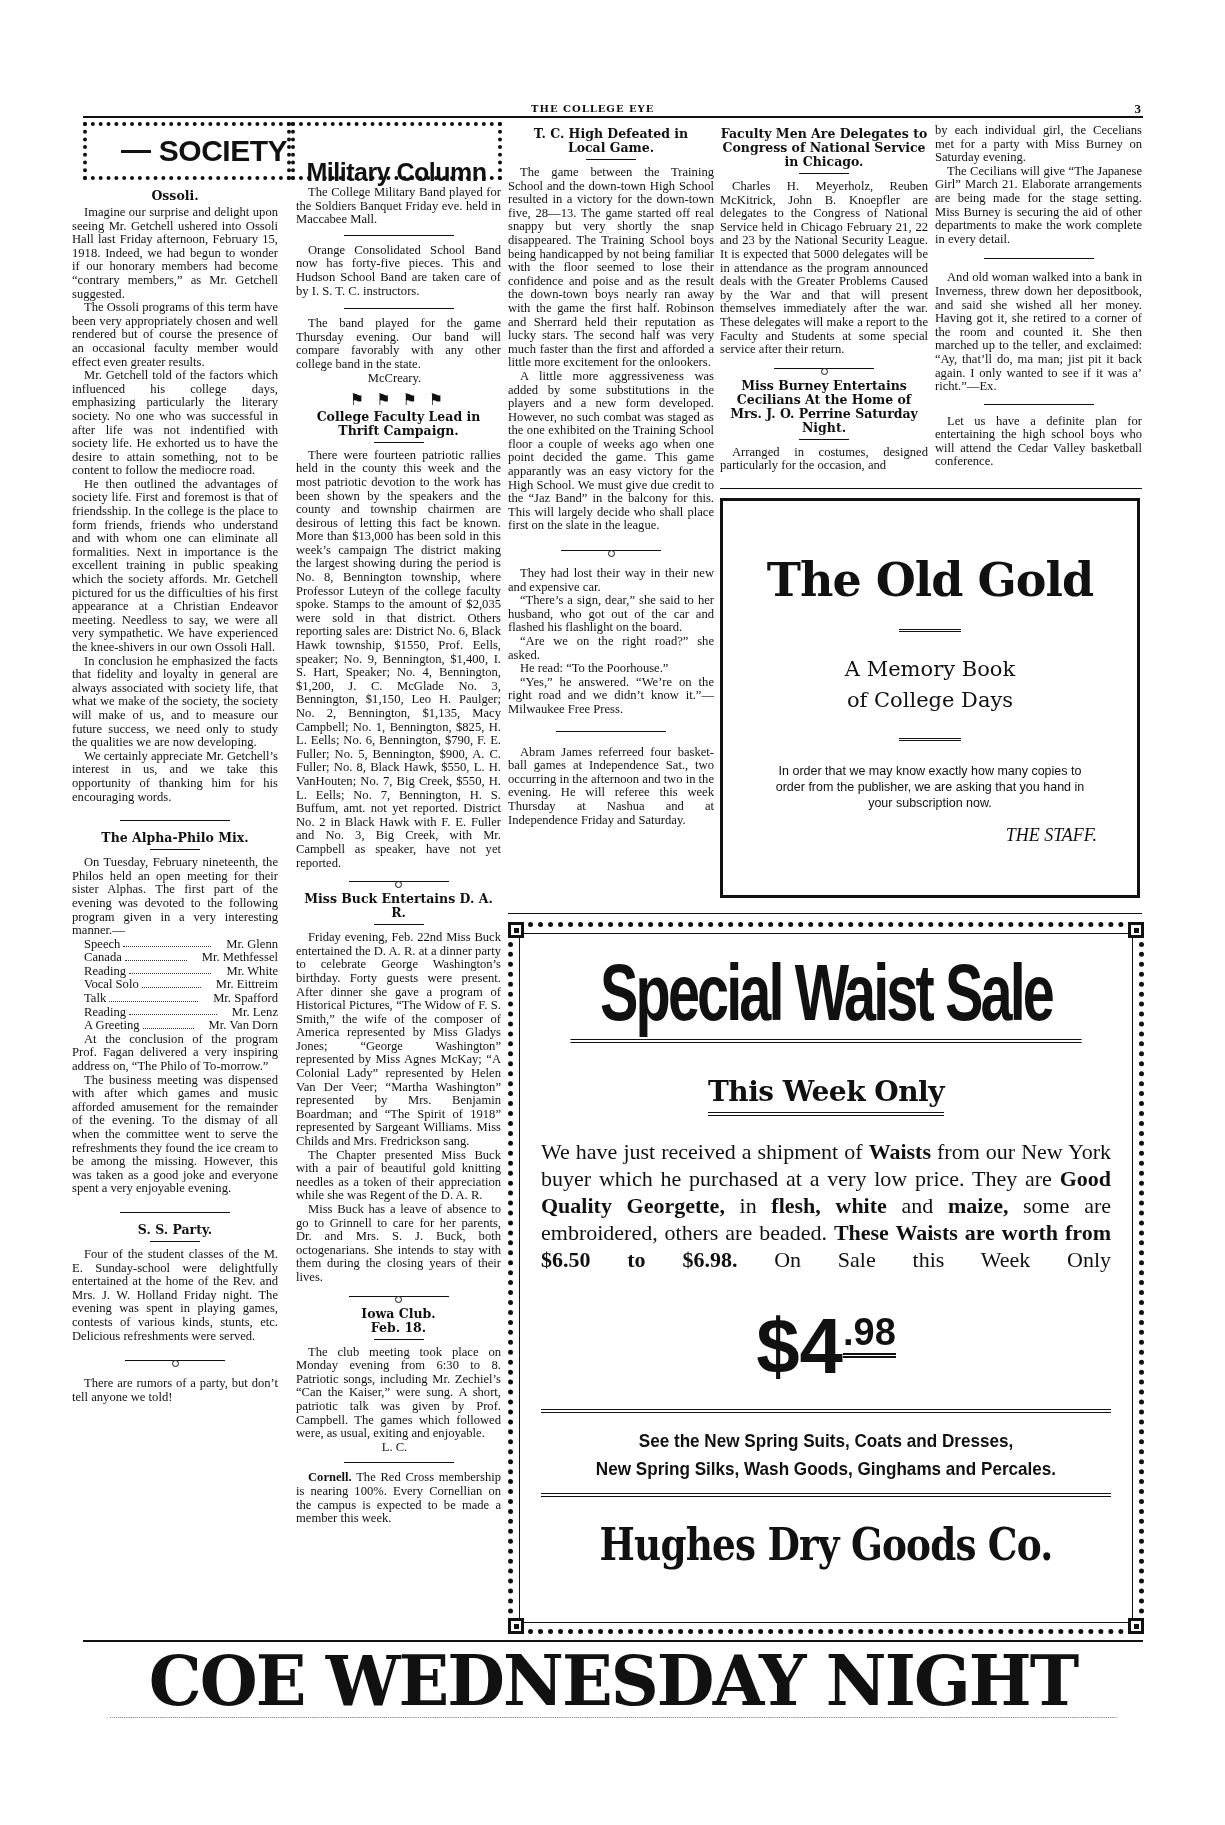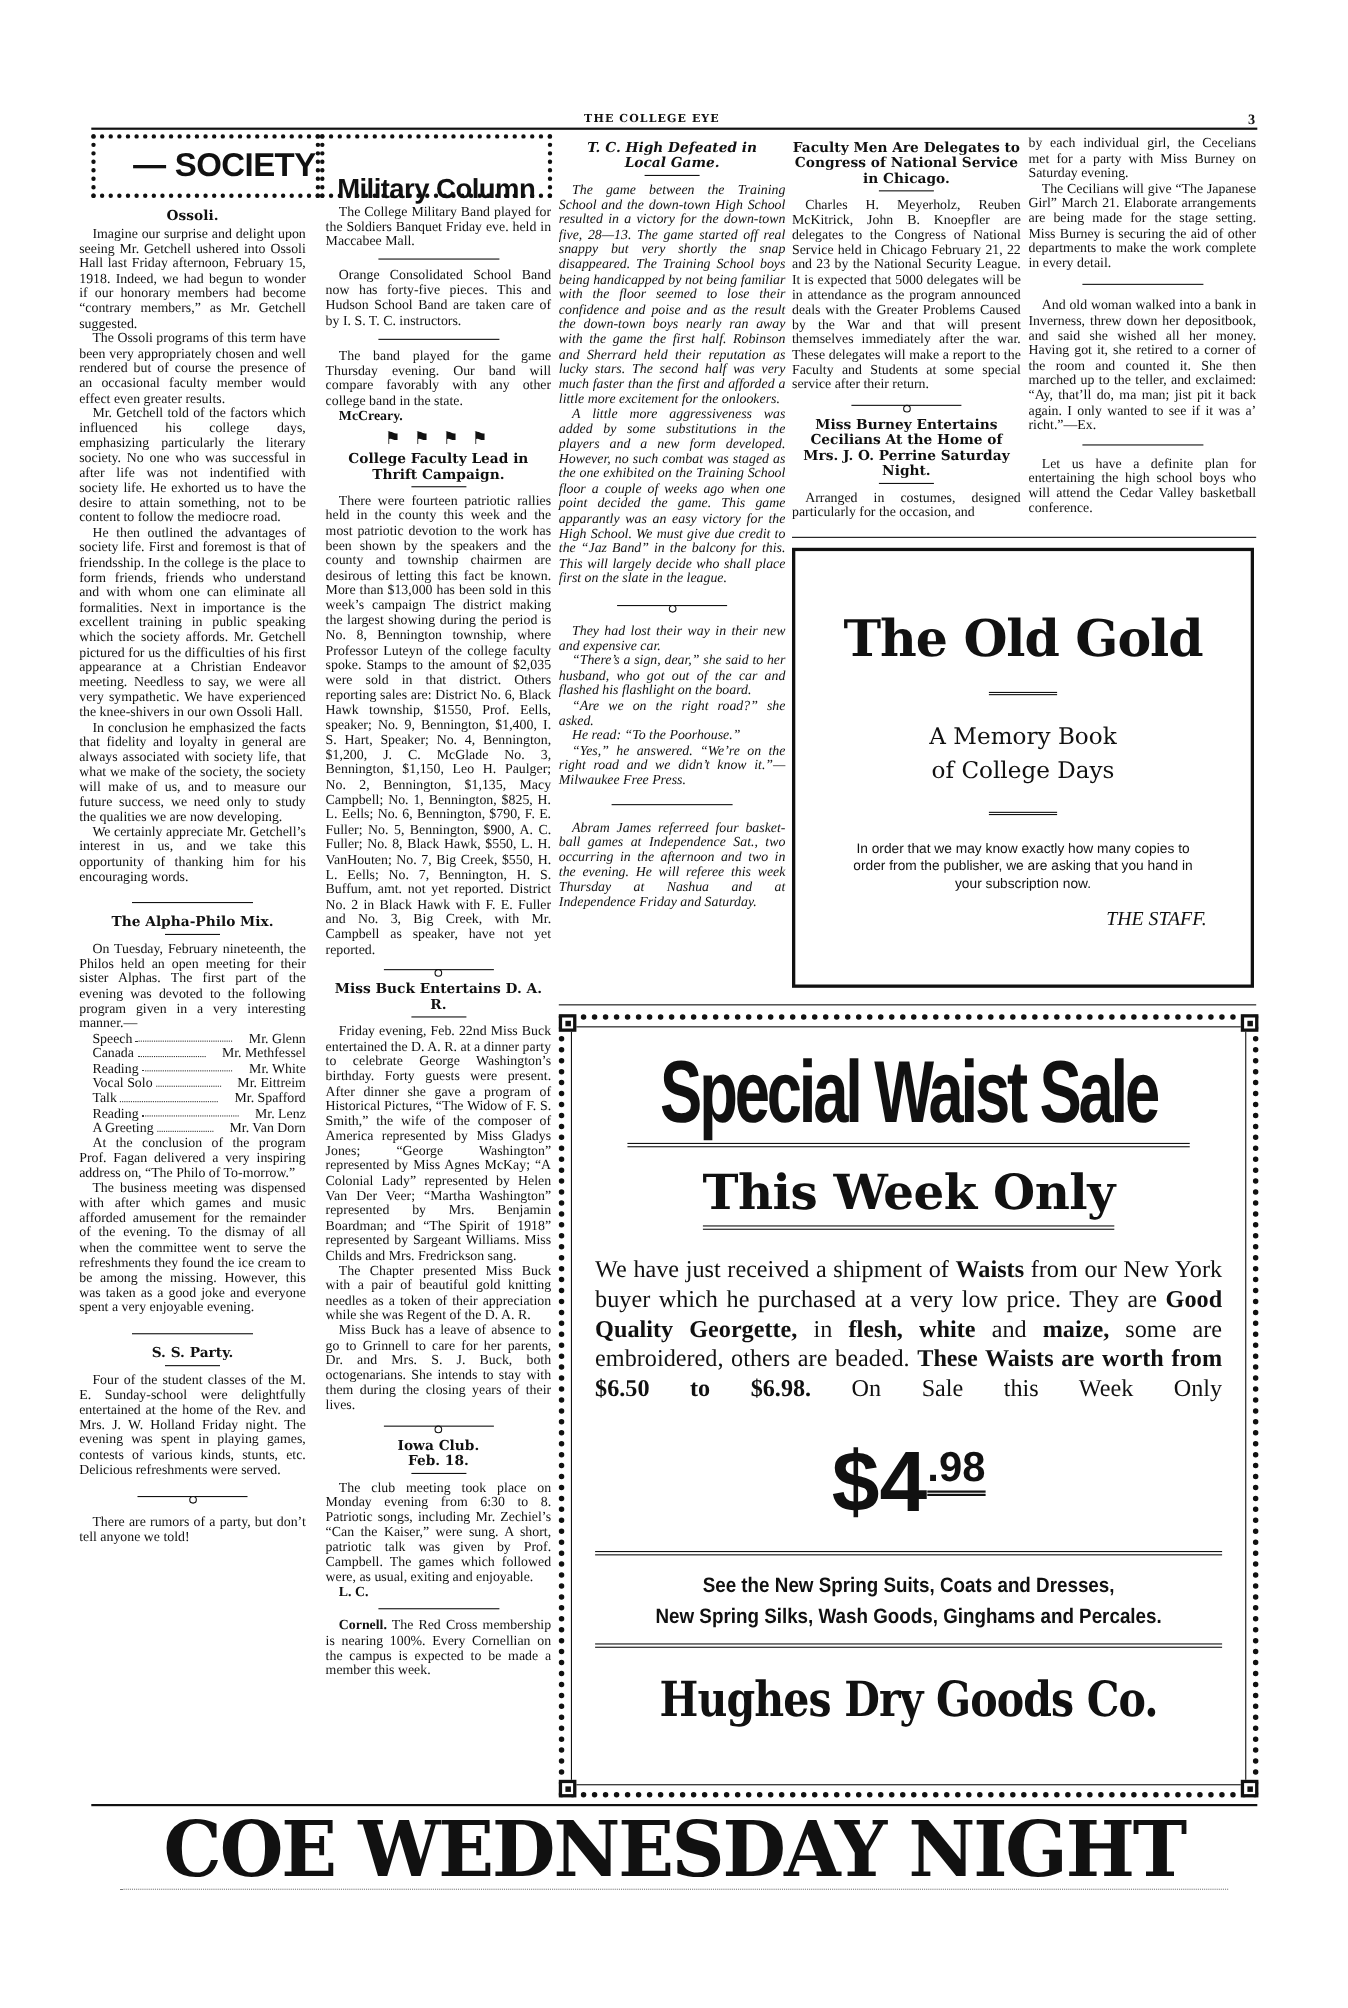--- a/index.html
+++ b/index.html
@@ -12,42 +12,42 @@
 
   .col { position:absolute; font-size:12.6px; line-height:13.6px; text-align:justify; }
   .col p { margin:0; text-indent:12px; }
   .col p.noind { text-indent:0; }
   .col h3 { margin:3px 0 3px 0; font-size:12.5px; text-align:center; font-family:"DejaVu Serif", serif; font-weight:bold; line-height:14px; }
   .short-rule { width:50px; margin:4px auto 6px auto; border-top:1px solid #111; }
   .mid-rule { width:110px; margin:8px auto 8px auto; border-top:1px solid #111; }
   .dot-rule { width:100px; margin:8px auto 8px auto; text-align:center; position:relative; height:6px; }
   .dot-rule:before { content:""; position:absolute; left:0; right:0; top:3px; border-top:1px solid #111; }
   .dot-rule span { position:relative; display:inline-block; width:5px; height:5px; border:1px solid #111; border-radius:50%; background:#fff; }
-  .sig { text-align:left; padding-right:20px; text-indent:0;font-weight:bold; }
+  .sig { text-align:center; padding-right:20px; text-indent:0; }
 
   .boxhead { position:absolute; top:122px; height:58px; border-top:4px dotted #111; border-bottom:4px dotted #111; border-left:4px dotted #111; border-right:4px dotted #111; box-sizing:border-box; display:flex; align-items:center; justify-content:center; }
   .boxhead .txt { font-family:"Liberation Sans", sans-serif; font-weight:bold; font-size:30px; letter-spacing:-0.5px; }
   .boxhead .dash { display:inline-block; width:30px; border-top:3px solid #111; margin-right:8px; vertical-align:middle; }
 
   .prog { display:flex; justify-content:space-between; text-indent:0; }
   .prog .dots { flex:1; border-bottom:1px dotted #333; margin:0 3px 4px 3px; }
 
   .oldgold { left:720px; top:498px; width:420px; height:400px; border:3px solid #111; box-sizing:border-box; text-align:center; font-family:"Liberation Sans", sans-serif; }
   .oldgold .big { margin-top:52px; font-family:"DejaVu Serif", serif; font-weight:bold; font-size:46px; letter-spacing:-1px; }
   .oldgold .rule { width:62px; margin:22px auto; border-top:3px double #111; }
   .oldgold .sub { font-family:"DejaVu Serif", serif; font-size:21px; line-height:31px; }
   .oldgold .body { font-family:"Liberation Sans", sans-serif; font-size:12.5px; line-height:16px; width:310px; margin:0 auto; }
   .oldgold .staff { font-style:italic; font-size:18px; text-align:right; padding-right:40px; margin-top:14px; font-family:"Liberation Serif", serif; }
 
   .waist { left:508px; top:922px; width:636px; height:712px; box-sizing:border-box; border:5px dotted #111; outline:1px solid #111; outline-offset:-12px; }
   .waist .corner { position:absolute; width:16px; height:16px; border:3px solid #111; background:#fff; box-sizing:border-box; }
   .waist .corner i { position:absolute; left:3px; top:3px; width:5px; height:5px; background:#111; }
   .waist .inner { position:absolute; left:28px; right:28px; top:20px; text-align:center; }
   .waist .headline { font-family:"Liberation Sans", sans-serif; font-weight:bold; font-size:80px; line-height:92px; letter-spacing:-4px; transform:scaleX(0.72); transform-origin:center; white-space:nowrap; border-bottom:4px double #111; display:block; margin:0 -70px; }
-  .waist .week { font-family:"DejaVu Serif", serif; font-weight:bold; font-size:44px; margin-top:16px; display:inline-block; border-bottom:4px double #111; padding:0 0 4px 0; letter-spacing:-0.5px; }
+  .waist .week { font-family:"DejaVu Serif", serif; font-weight:bold; font-size:28px; margin-top:32px; display:inline-block; border-bottom:4px double #111; padding:0 0 4px 0; letter-spacing:-0.5px; }
   .waist .copy { font-family:"Liberation Serif", serif; font-size:22px; line-height:27px; text-align:justify; margin-top:22px; text-align-last:justify; }
   .waist .copy b { font-weight:bold; }
   .waist .price { font-family:"Liberation Sans", sans-serif; font-weight:bold; font-size:78px; margin-top:14px; line-height:90px; }
   .waist .price sup { font-size:38px; vertical-align:28px; border-bottom:5px double #111; }
   .waist .dbl { border-top:4px double #111; margin:18px 0 14px 0; }
   .waist .spring { font-family:"Liberation Sans", sans-serif; font-weight:bold; font-size:19px; line-height:28px; transform:scaleX(0.9); }
   .waist .hughes { font-family:"DejaVu Serif", serif; font-weight:bold; font-size:44px; margin-top:22px; letter-spacing:-1px; transform:scaleX(0.85); }
 
   .bottomrule { left:83px; top:1640px; width:1060px; border-top:2px solid #111; }
   .banner { left:83px; top:1645px; width:1060px; height:72px; text-align:center; font-family:"DejaVu Serif", serif; font-weight:bold; font-size:70px; line-height:72px; letter-spacing:-2px; transform:scaleX(0.95); transform-origin:center; white-space:nowrap; border-bottom:1px dotted #777; }
@@ -148,21 +148,21 @@
   <div class="dot-rule"><span></span></div>
   <h3 style="margin-bottom:0;">Iowa Club.</h3>
   <h3 style="margin-top:0;">Feb. 18.</h3>
   <div class="short-rule"></div>
   <p>The club meeting took place on Monday evening from 6:30 to 8. Patriotic songs, including Mr. Zechiel’s “Can the Kaiser,” were sung. A short, patriotic talk was given by Prof. Campbell. The games which followed were, as usual, exiting and enjoyable.</p>
   <p class="sig">L. C.</p>
   <div class="mid-rule"></div>
   <p><b>Cornell.</b><span> The Red Cross membership is nearing 100%. Every Cornellian on the campus is expected to be made a member this week.</span></p>
 </div>
 
-<div class="col" style="left:508px;top:124px;width:206px;font-style:italic;">
+<div class="col" style="left:508px;top:124px;width:206px;">
   <h3 style="margin-bottom:0;">T. C. High Defeated in</h3>
   <h3 style="margin-top:0;">Local Game.</h3>
   <div class="short-rule"></div>
   <p>The game between the Training School and the down-town High School resulted in a victory for the down-town five, 28—13. The game started off real snappy but very shortly the snap disappeared. The Training School boys being handicapped by not being familiar with the floor seemed to lose their confidence and poise and as the result the down-town boys nearly ran away with the game the first half. Robinson and Sherrard held their reputation as lucky stars. The second half was very much faster than the first and afforded a little more excitement for the onlookers.</p>
   <p>A little more aggressiveness was added by some substitutions in the players and a new form developed. However, no such combat was staged as the one exhibited on the Training School floor a couple of weeks ago when one point decided the game. This game apparantly was an easy victory for the High School. We must give due credit to the “Jaz Band” in the balcony for this. This will largely decide who shall place first on the slate in the league.</p>
   <div class="dot-rule" style="margin:14px auto;"><span></span></div>
   <p>They had lost their way in their new and expensive car.</p>
   <p>“There’s a sign, dear,” she said to her husband, who got out of the car and flashed his flashlight on the board.</p>
   <p>“Are we on the right road?” she asked.</p>
   <p>He read: “To the Poorhouse.”</p>

